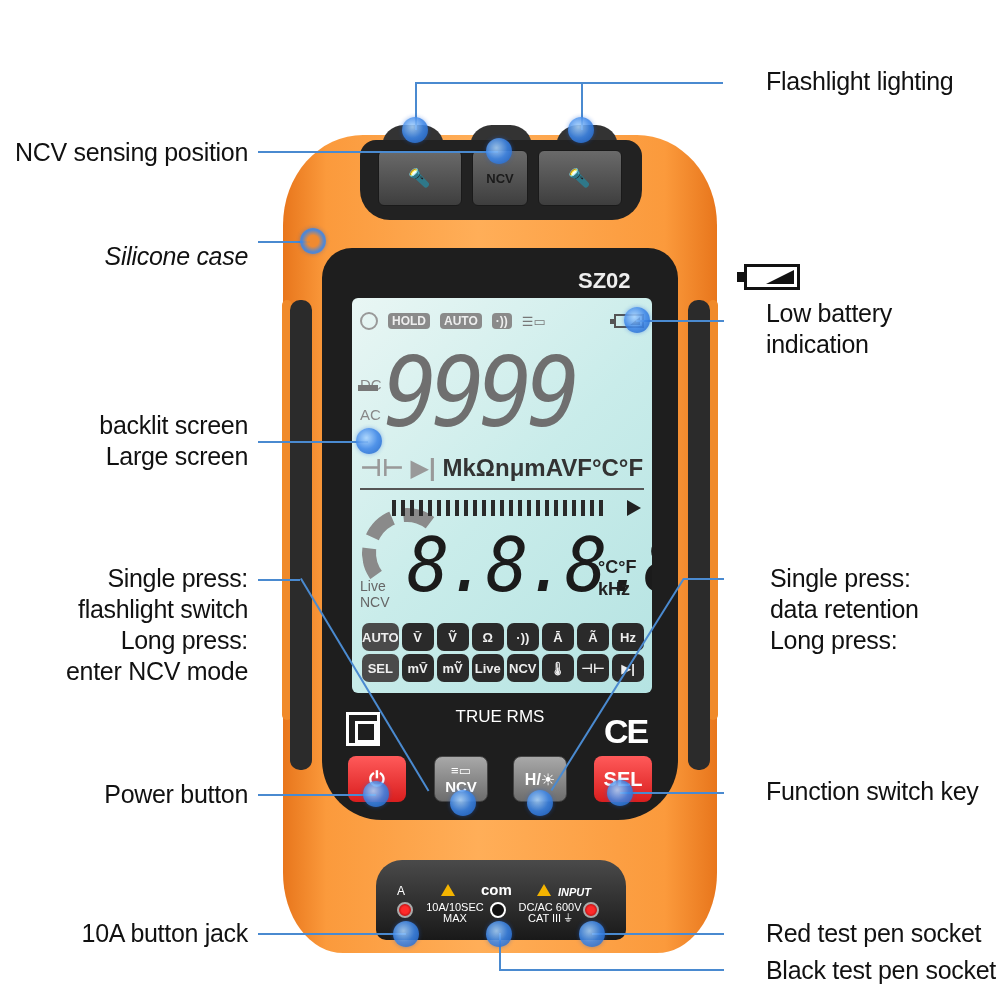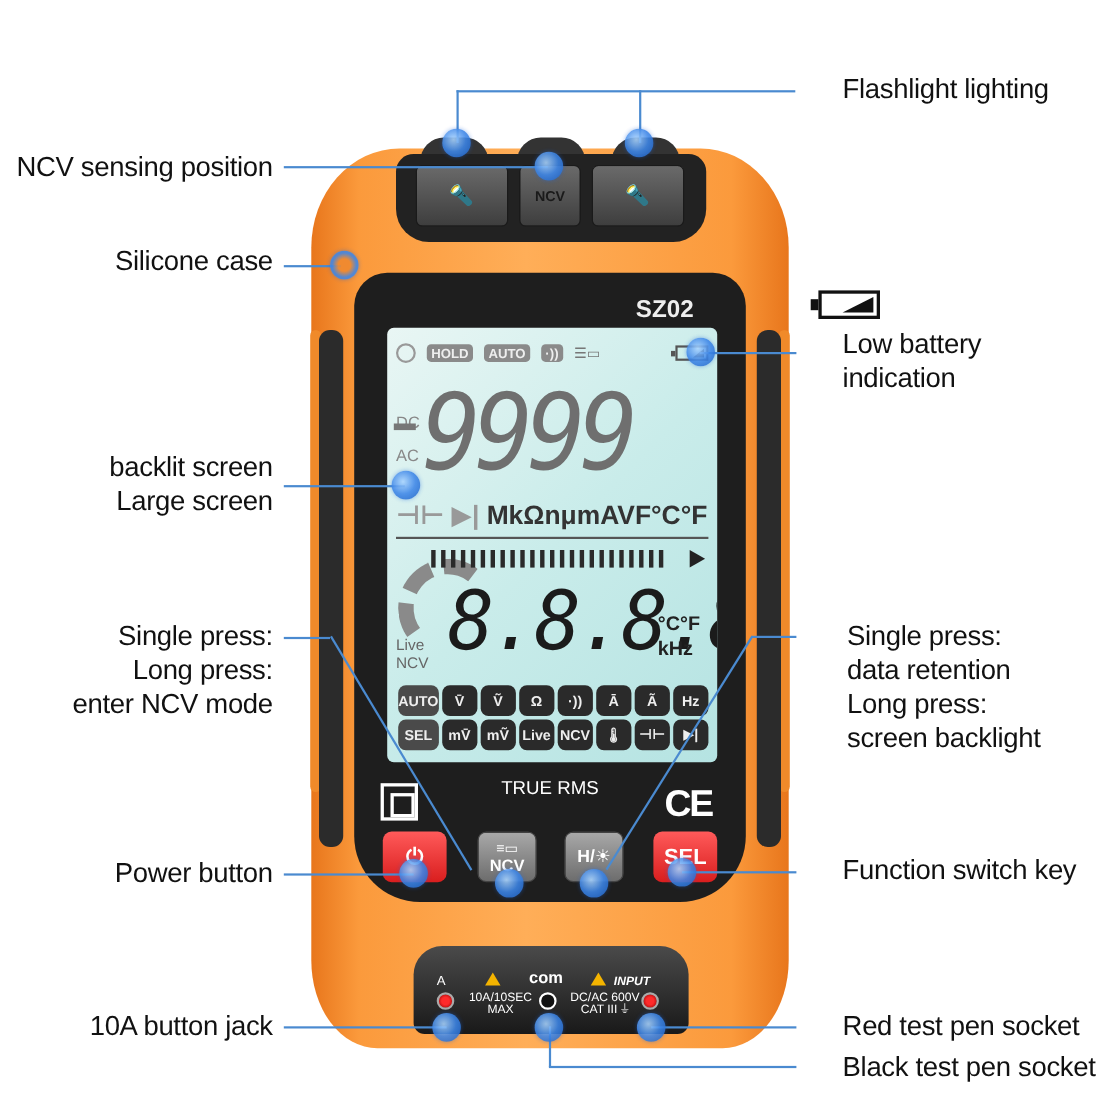--- a/index.html
+++ b/index.html
@@ -274,42 +274,42 @@
 <div class="dot" style="left:393px; top:921px;"></div>
 <div class="dot" style="left:486px; top:921px;"></div>
 <div class="dot" style="left:579px; top:921px;"></div>
 
 <div class="callout right" style="left:734px; top:66px;">
   <span>Flashlight lighting</span>
 </div>
 <div class="callout left" style="right:752px; top:137px;">
   <span>NCV sensing position</span>
 </div>
-<div class="callout left" style="right:752px; top:222px;">
+<div class="callout left" style="right:752px; top:241px;font-style:italic;">
   <span>Silicone case</span>
 </div>
 <div class="batt-big"></div>
 <div class="callout right" style="left:734px; top:298px;">
   <span>Low battery</span>
   <span>indication</span>
 </div>
 <div class="callout left" style="right:752px; top:410px;">
   <span>backlit screen</span>
   <span>Large screen</span>
 </div>
 <div class="callout left" style="right:752px; top:563px;">
   <span>Single press:</span>
+  <span>flashlight switch</span>
   <span>Long press:</span>
   <span>enter NCV mode</span>
 </div>
 <div class="callout right" style="left:738px; top:563px;">
   <span>Single press:</span>
   <span>data retention</span>
   <span>Long press:</span>
-  <span>screen backlight</span>
 </div>
 <div class="callout left" style="right:752px; top:779px;">
   <span>Power button</span>
 </div>
 <div class="callout right" style="left:734px; top:776px;">
   <span>Function switch key</span>
 </div>
 <div class="callout left" style="right:752px; top:918px;">
   <span>10A button jack</span>
 </div>

